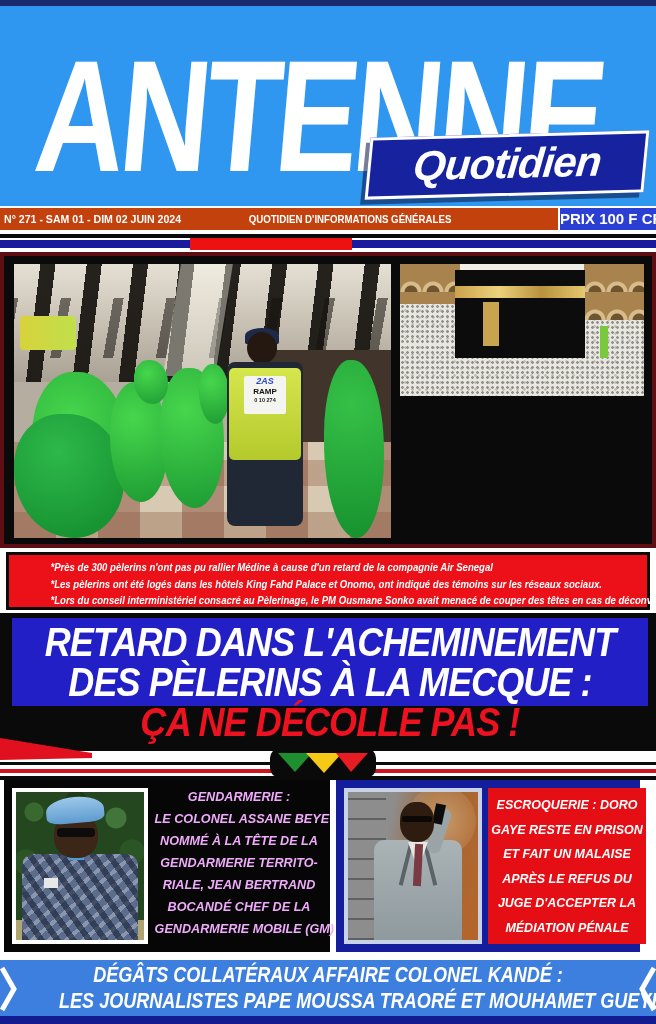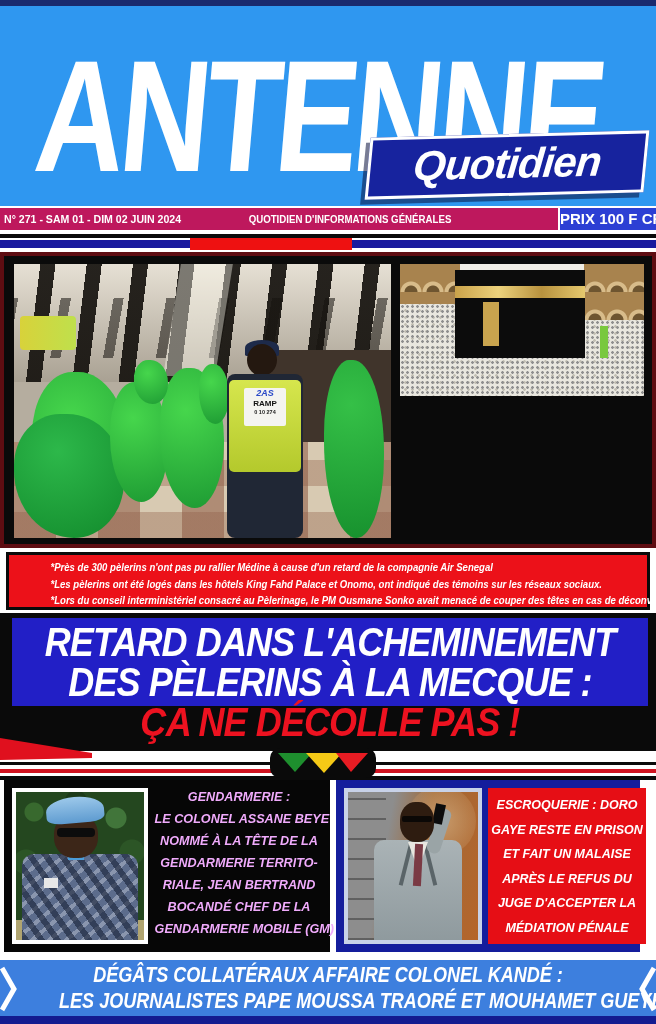--- a/index.html
+++ b/index.html
@@ -14,21 +14,21 @@
   #antenne{left:0;top:8px;width:656px;height:180px;text-align:center;color:#fff;
            font-size:124px;font-weight:bold;letter-spacing:-5px;line-height:160px;
            transform:skewX(-5deg) scaleY(1.28);transform-origin:center top;white-space:nowrap;}
   #quotidien-box{left:368px;top:128px;width:278px;height:62px;background:#17239e;
            border:3px solid #fff;transform:skewX(-7deg) rotate(-1.5deg);
            box-shadow:-4px 5px 0 rgba(10,16,60,.55);}
   #quotidien-box span{display:block;text-align:center;color:#fff;font-style:italic;
            font-weight:bold;font-size:42px;line-height:54px;letter-spacing:-1px;}
 
   
-  #info-bar{left:0;top:206px;width:656px;height:26px;background:#be185d;
+  #info-bar{left:0;top:206px;width:656px;height:26px;background:#c2410c;
             border-top:2px solid #fff;border-bottom:2px solid #fff;color:#fff;}
   #issue{left:4px;top:0;font-size:11.5px;font-weight:bold;line-height:22px;white-space:nowrap;
          transform:scaleX(.92);transform-origin:left center;}
   #tagline{left:200px;width:300px;top:0;font-size:11px;font-weight:bold;line-height:22px;
          text-align:center;transform:scaleX(.88);white-space:nowrap;}
   #price-box{right:0;top:0;width:98px;height:22px;background:#2c3fd4;border-left:2px solid #fff;
          font-size:15px;font-weight:bold;line-height:22px;text-align:center;white-space:nowrap;}
 
   
   #stripe-black{left:0;top:234px;width:656px;height:4px;background:#0a0a0a;}
@@ -48,21 +48,21 @@
   .ap-slats2{left:-6px;top:34px;width:420px;height:60px;opacity:.55;
      background:repeating-linear-gradient(100deg,#15120e 0 10px,transparent 10px 52px);}
   .ap-lightstrip{left:158px;top:0;width:52px;height:112px;background:rgba(255,252,240,.4);transform:skewX(-9deg);}
   .ap-wall{left:0;top:118px;width:377px;height:62px;background:#b5ad9f;}
   .ap-wall-dark{left:255px;top:86px;width:122px;height:96px;background:#40342b;}
   .ap-floor{left:0;top:178px;width:377px;height:96px;background:#d8cab2;}
   .ap-tiles{left:0;top:0;width:377px;height:96px;opacity:.8;
      background:repeating-linear-gradient(90deg,rgba(122,62,40,.55) 0 42px,transparent 42px 84px),
                 repeating-linear-gradient(0deg,rgba(122,62,40,.35) 0 26px,transparent 26px 52px);}
   .pilgrim{border-radius:42% 52% 46% 55%;background:radial-gradient(circle at 40% 30%,#46d64c,#1d9a33);}
-  .vm{left:205px;top:78px;width:92px;height:196px;}
+  .vm{left:205px;top:66px;width:92px;height:196px;}
   .vm-head{left:28px;top:2px;width:30px;height:32px;background:#241810;border-radius:50%;}
   .vm-cap{left:26px;top:-2px;width:34px;height:16px;background:#1d2a4a;border-radius:50% 50% 10% 10%;}
   .vm-body{left:8px;top:32px;width:76px;height:164px;background:#202735;border-radius:8px;}
   .vm-vest{left:10px;top:38px;width:72px;height:92px;background:linear-gradient(#d6e64d,#b4c92c);border-radius:5px;}
   .vm-patch{left:15px;top:8px;width:42px;height:38px;background:#f4f4f0;border-radius:2px;text-align:center;}
   .vm-logo{font-size:9px;font-weight:bold;font-style:italic;color:#2a49c8;line-height:11px;}
   .vm-ramp{font-size:8px;font-weight:bold;color:#111;line-height:9px;}
   .vm-num{font-size:5.5px;font-weight:bold;color:#222;line-height:8px;}
   .ap-guard{left:250px;top:118px;width:13px;height:48px;background:#171720;border-radius:4px 4px 0 0;}
   .ap-sign{left:6px;top:52px;width:56px;height:34px;border-radius:4px;

